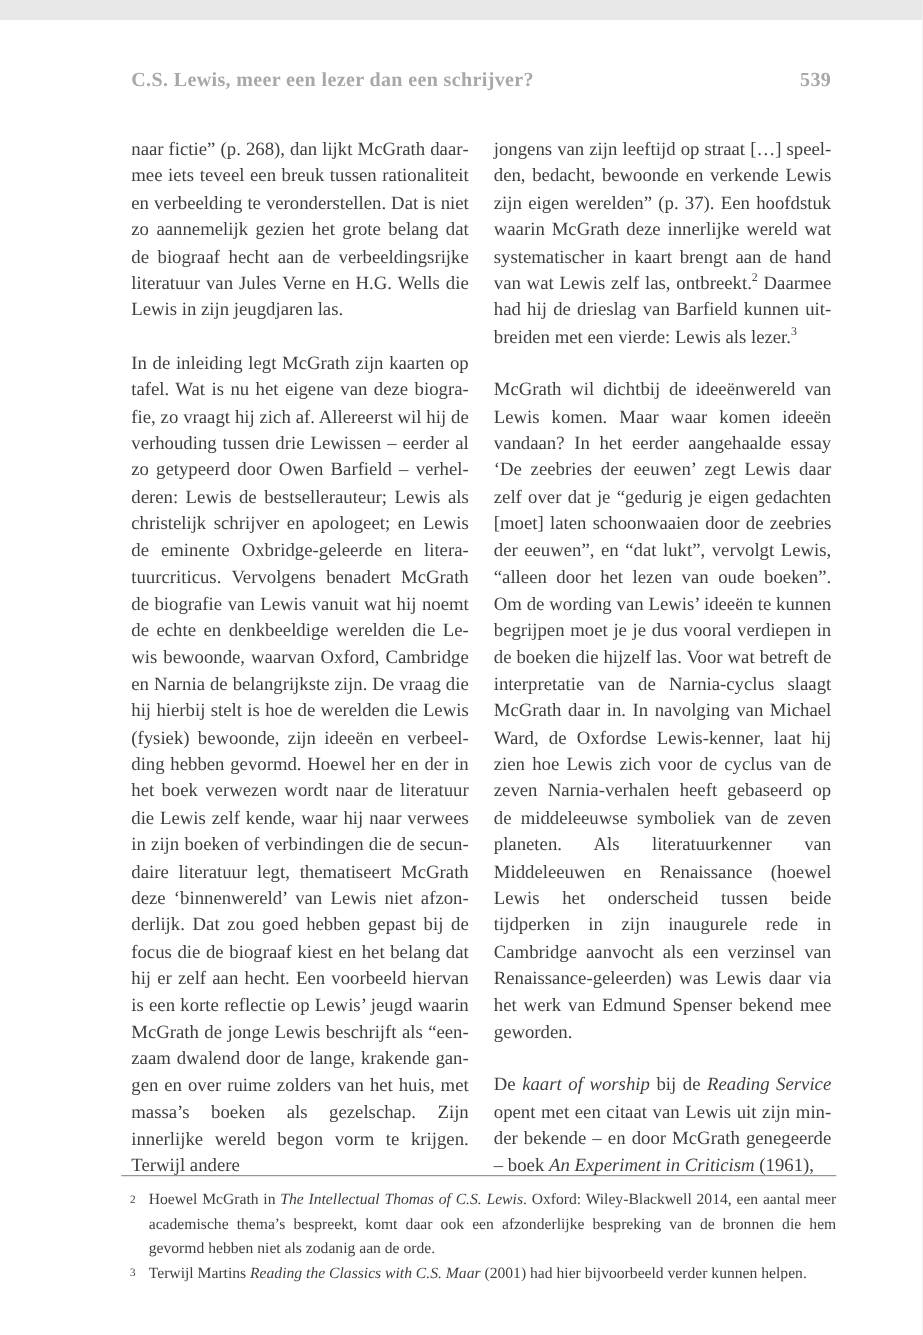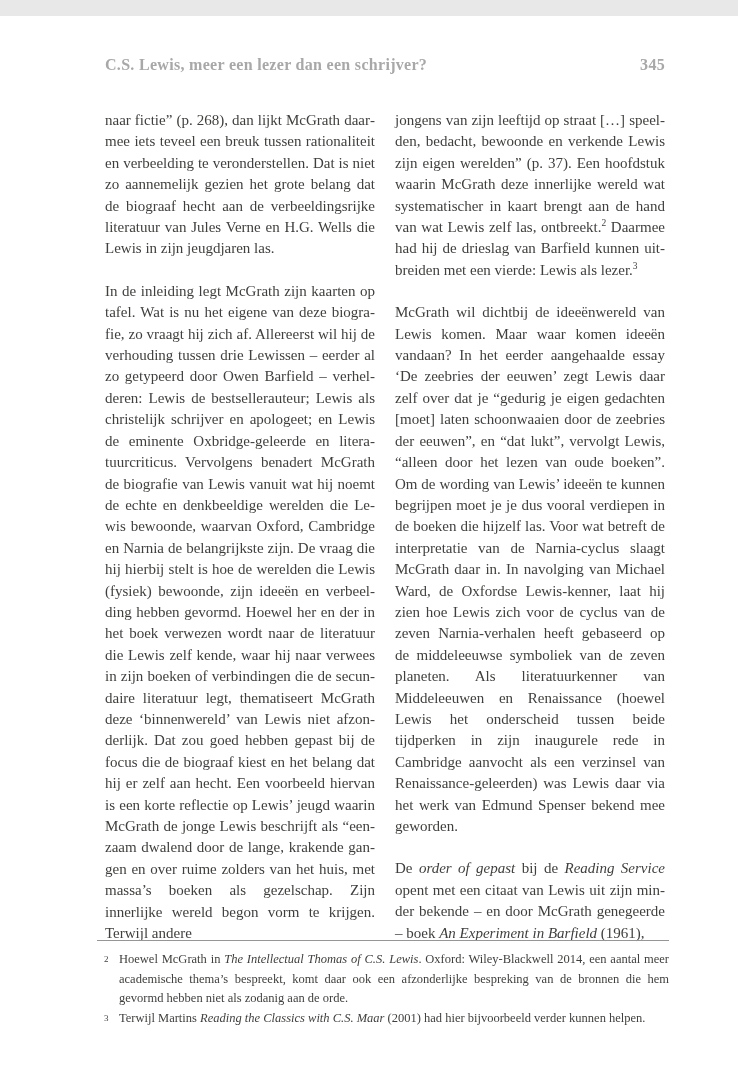--- a/index.html
+++ b/index.html
@@ -87,32 +87,32 @@
   .fn-text {
     flex: 1 1 auto;
   }
 </style>
 </head>
 <body>
 
 <div class="page">
   <div class="running-head">
     <span>C.S. Lewis, meer een lezer dan een schrijver?</span>
-    <span>345</span>
+    <span>539</span>
   </div>
 
   <div class="columns">
     <section class="col" id="col-left">
         <p><span>naar fictie” (p. 268), dan lijkt McGrath daar­mee iets teveel een breuk tussen rationaliteit en verbeelding te veronderstellen. Dat is niet zo aannemelijk gezien het grote belang dat de biograaf hecht aan de verbeeldingsrijke literatuur van Jules Verne en H.G. Wells die Lewis in zijn jeugdjaren las.</span></p>
         <p><span>In de inleiding legt McGrath zijn kaarten op tafel. Wat is nu het eigene van deze biogra­fie, zo vraagt hij zich af. Allereerst wil hij de verhouding tussen drie Lewissen – eerder al zo getypeerd door Owen Barfield – verhel­deren: Lewis de bestsellerauteur; Lewis als christelijk schrijver en apologeet; en Lewis de eminente Oxbridge-geleerde en litera­tuurcriticus. Vervolgens benadert McGrath de biografie van Lewis vanuit wat hij noemt de echte en denkbeeldige werelden die Le­wis bewoonde, waarvan Oxford, Cambridge en Narnia de belangrijkste zijn. De vraag die hij hierbij stelt is hoe de werelden die Lewis (fysiek) bewoonde, zijn ideeën en verbeel­ding hebben gevormd. Hoewel her en der in het boek verwezen wordt naar de literatuur die Lewis zelf kende, waar hij naar verwees in zijn boeken of verbindingen die de secun­daire literatuur legt, thematiseert McGrath deze ‘binnenwereld’ van Lewis niet afzon­derlijk. Dat zou goed hebben gepast bij de focus die de biograaf kiest en het belang dat hij er zelf aan hecht. Een voorbeeld hiervan is een korte reflectie op Lewis’ jeugd waarin McGrath de jonge Lewis beschrijft als “een­zaam dwalend door de lange, krakende gan­gen en over ruime zolders van het huis, met massa’s boeken als gezelschap. Zijn innerlijke wereld begon vorm te krijgen. Terwijl andere</span></p>
       </section>
     <section class="col" id="col-right">
         <p><span>jongens van zijn leeftijd op straat […] speel­den, bedacht, bewoonde en verkende Lewis zijn eigen werelden” (p. 37). Een hoofdstuk waarin McGrath deze innerlijke wereld wat systematischer in kaart brengt aan de hand van wat Lewis zelf las, ontbreekt.</span><sup>2</sup><span> Daarmee had hij de drieslag van Barfield kunnen uit­breiden met een vierde: Lewis als lezer.</span><sup>3</sup></p>
         <p><span>McGrath wil dichtbij de ideeënwereld van Lewis komen. Maar waar komen ideeën vandaan? In het eerder aangehaalde essay ‘De zeebries der eeuwen’ zegt Lewis daar zelf over dat je “gedurig je eigen gedachten [moet] laten schoonwaaien door de zeebries der eeuwen”, en “dat lukt”, vervolgt Lewis, “al­leen door het lezen van oude boeken”. Om de wording van Lewis’ ideeën te kunnen begrijpen moet je je dus vooral verdiepen in de boeken die hijzelf las. Voor wat betreft de interpretatie van de Narnia-cyclus slaagt McGrath daar in. In navolging van Michael Ward, de Oxfordse Lewis-kenner, laat hij zien hoe Lewis zich voor de cyclus van de zeven Narnia-verhalen heeft gebaseerd op de mid­deleeuwse symboliek van de zeven planeten. Als literatuurkenner van Middeleeuwen en Renaissance (hoewel Lewis het onderscheid tussen beide tijdperken in zijn inaugurele rede in Cambridge aanvocht als een verzinsel van Renaissance-geleerden) was Lewis daar via het werk van Edmund Spenser bekend mee geworden.</span></p>
-        <p><span>De </span><em>order of gepast</em><span> bij de </span><em>Reading Service</em><span> opent met een citaat van Lewis uit zijn min­der bekende – en door McGrath genegeerde – boek </span><em>An Experiment in Barfield</em><span> (1961),</span></p>
+        <p><span>De </span><em>kaart of worship</em><span> bij de </span><em>Reading Service</em><span> opent met een citaat van Lewis uit zijn min­der bekende – en door McGrath genegeerde – boek </span><em>An Experiment in Criticism</em><span> (1961),</span></p>
       </section>
   </div>
 
   <div class="footer">
     <hr class="fn-rule">
     <div id="footnotes">
         <div class="footnote">
           <span class="fn-marker">2</span>
           <div class="fn-text"><span>Hoewel McGrath in </span><em>The Intellectual Thomas of C.S. Lewis</em><span>. Oxford: Wiley-Blackwell 2014, een aantal meer aca­demische thema’s bespreekt, komt daar ook een afzonderlijke bespreking van de bronnen die hem gevormd hebben niet als zodanig aan de orde.</span></div>
         </div>

